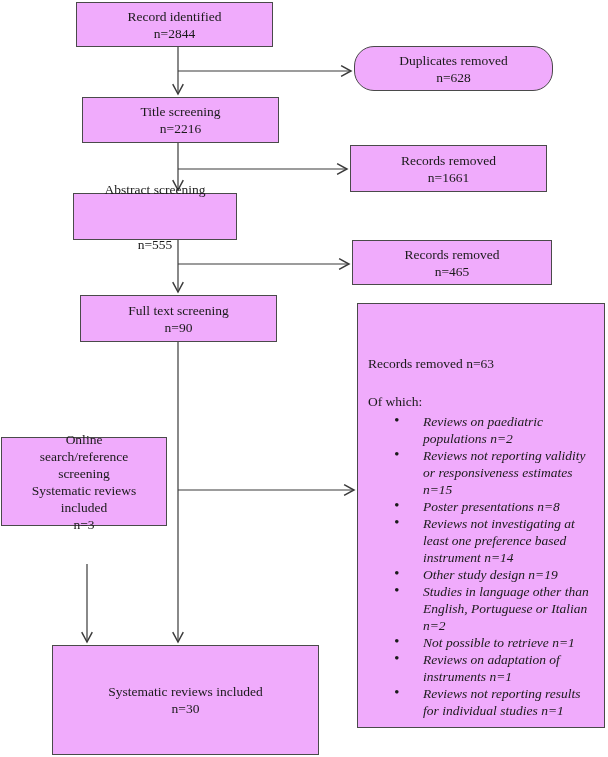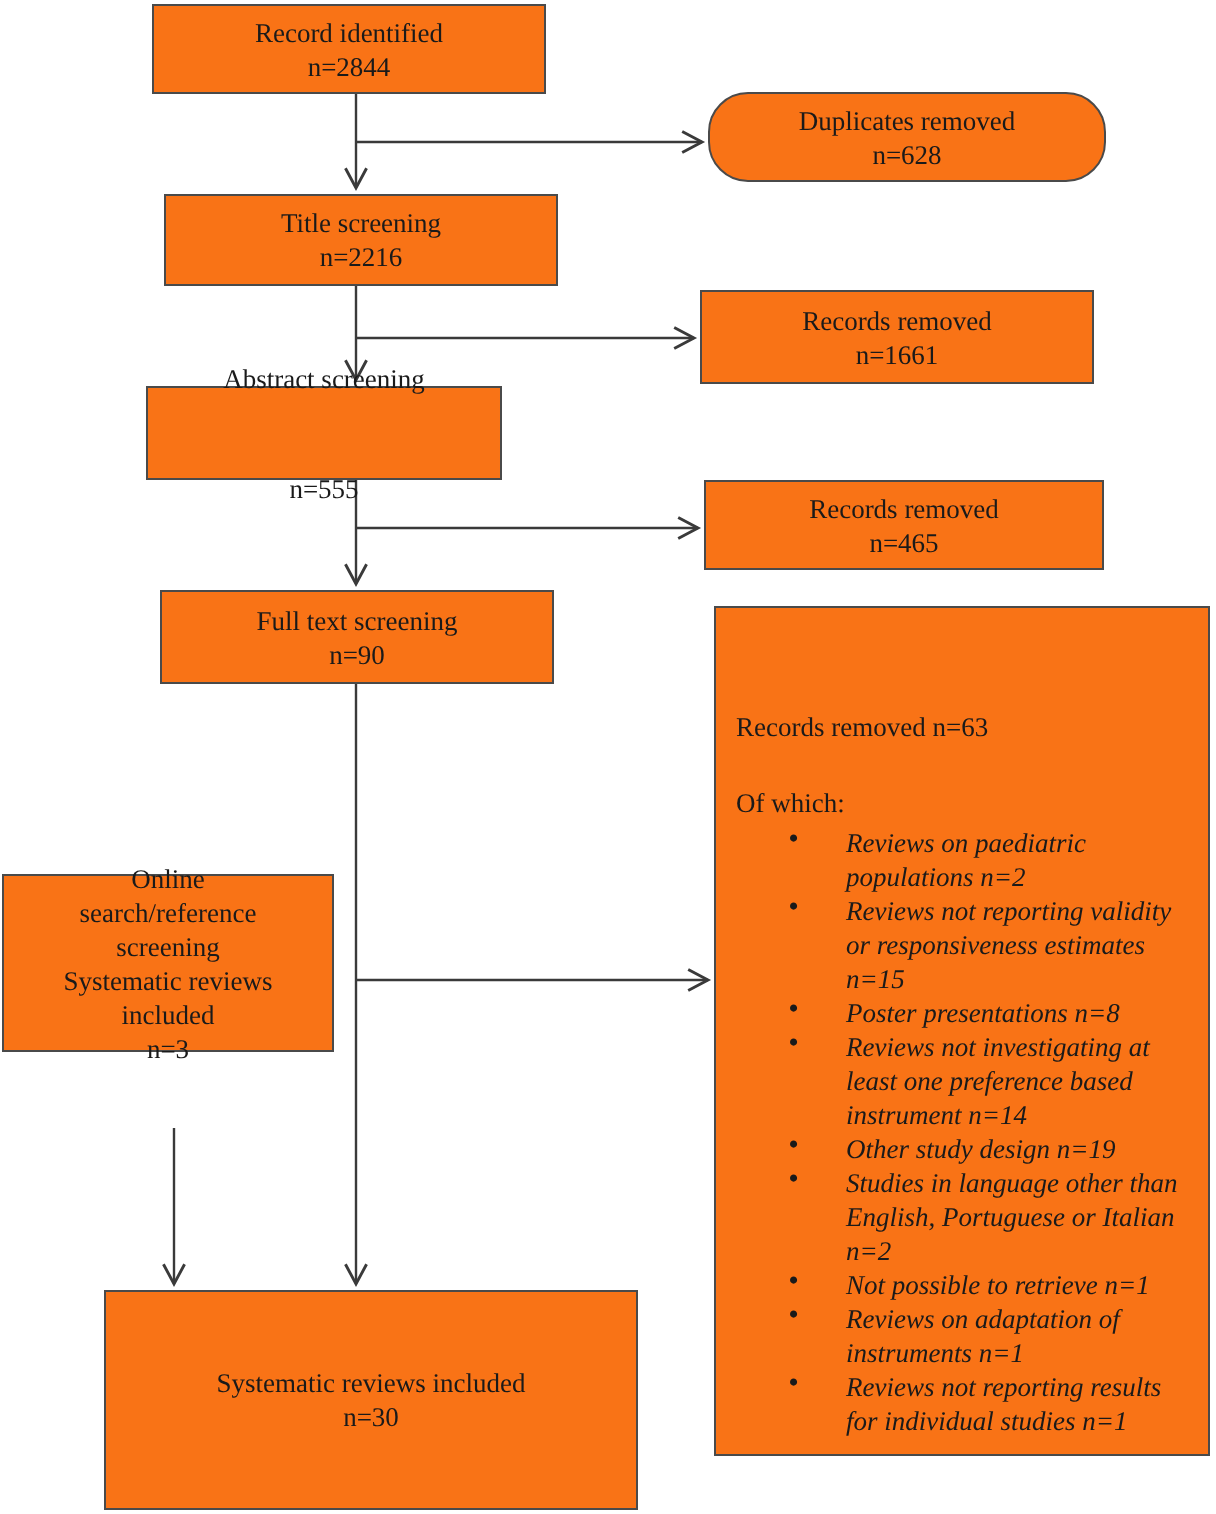--- a/index.html
+++ b/index.html
@@ -18,37 +18,37 @@
   }
   .svg-layer {
     position: absolute;
     left: 0; top: 0;
     width: 608px; height: 757px;
     pointer-events: none;
   }
   .box {
     position: absolute;
     border: 1.4px solid #4a4a4a;
-    background: #f97316;
+    background: #f0abfc;
     display: flex;
     flex-direction: column;
     align-items: center;
     justify-content: center;
     text-align: center;
     font-size: 13.5px;
     line-height: 17px;
   }
   .box span { display: block; }
 
   
   .b-record    { left: 76px;  top: 2px;   width: 197px; height: 45px; }
   .b-dup       { left: 354px; top: 46px;  width: 199px; height: 45px; border-radius: 20px; }
   .b-title     { left: 82px;  top: 97px;  width: 197px; height: 46px; }
   .b-rem1      { left: 350px; top: 145px; width: 197px; height: 47px; }
-  .b-abstract  { left: 73px;  top: 193px; width: 178px; height: 47px; gap: 38px; }
+  .b-abstract  { left: 73px;  top: 193px; width: 164px; height: 47px; gap: 38px; }
   .b-rem2      { left: 352px; top: 240px; width: 200px; height: 45px; }
   .b-fulltext  { left: 80px;  top: 295px; width: 197px; height: 47px; }
   .b-detail    { left: 357px; top: 303px; width: 248px; height: 425px; }
   .b-online    { left: 1px;   top: 437px; width: 166px; height: 89px; padding: 0 19px; }
   .b-included  { left: 52px;  top: 645px; width: 267px; height: 110px; }
 
   
   .b-detail {
     align-items: stretch;
     justify-content: flex-end;

